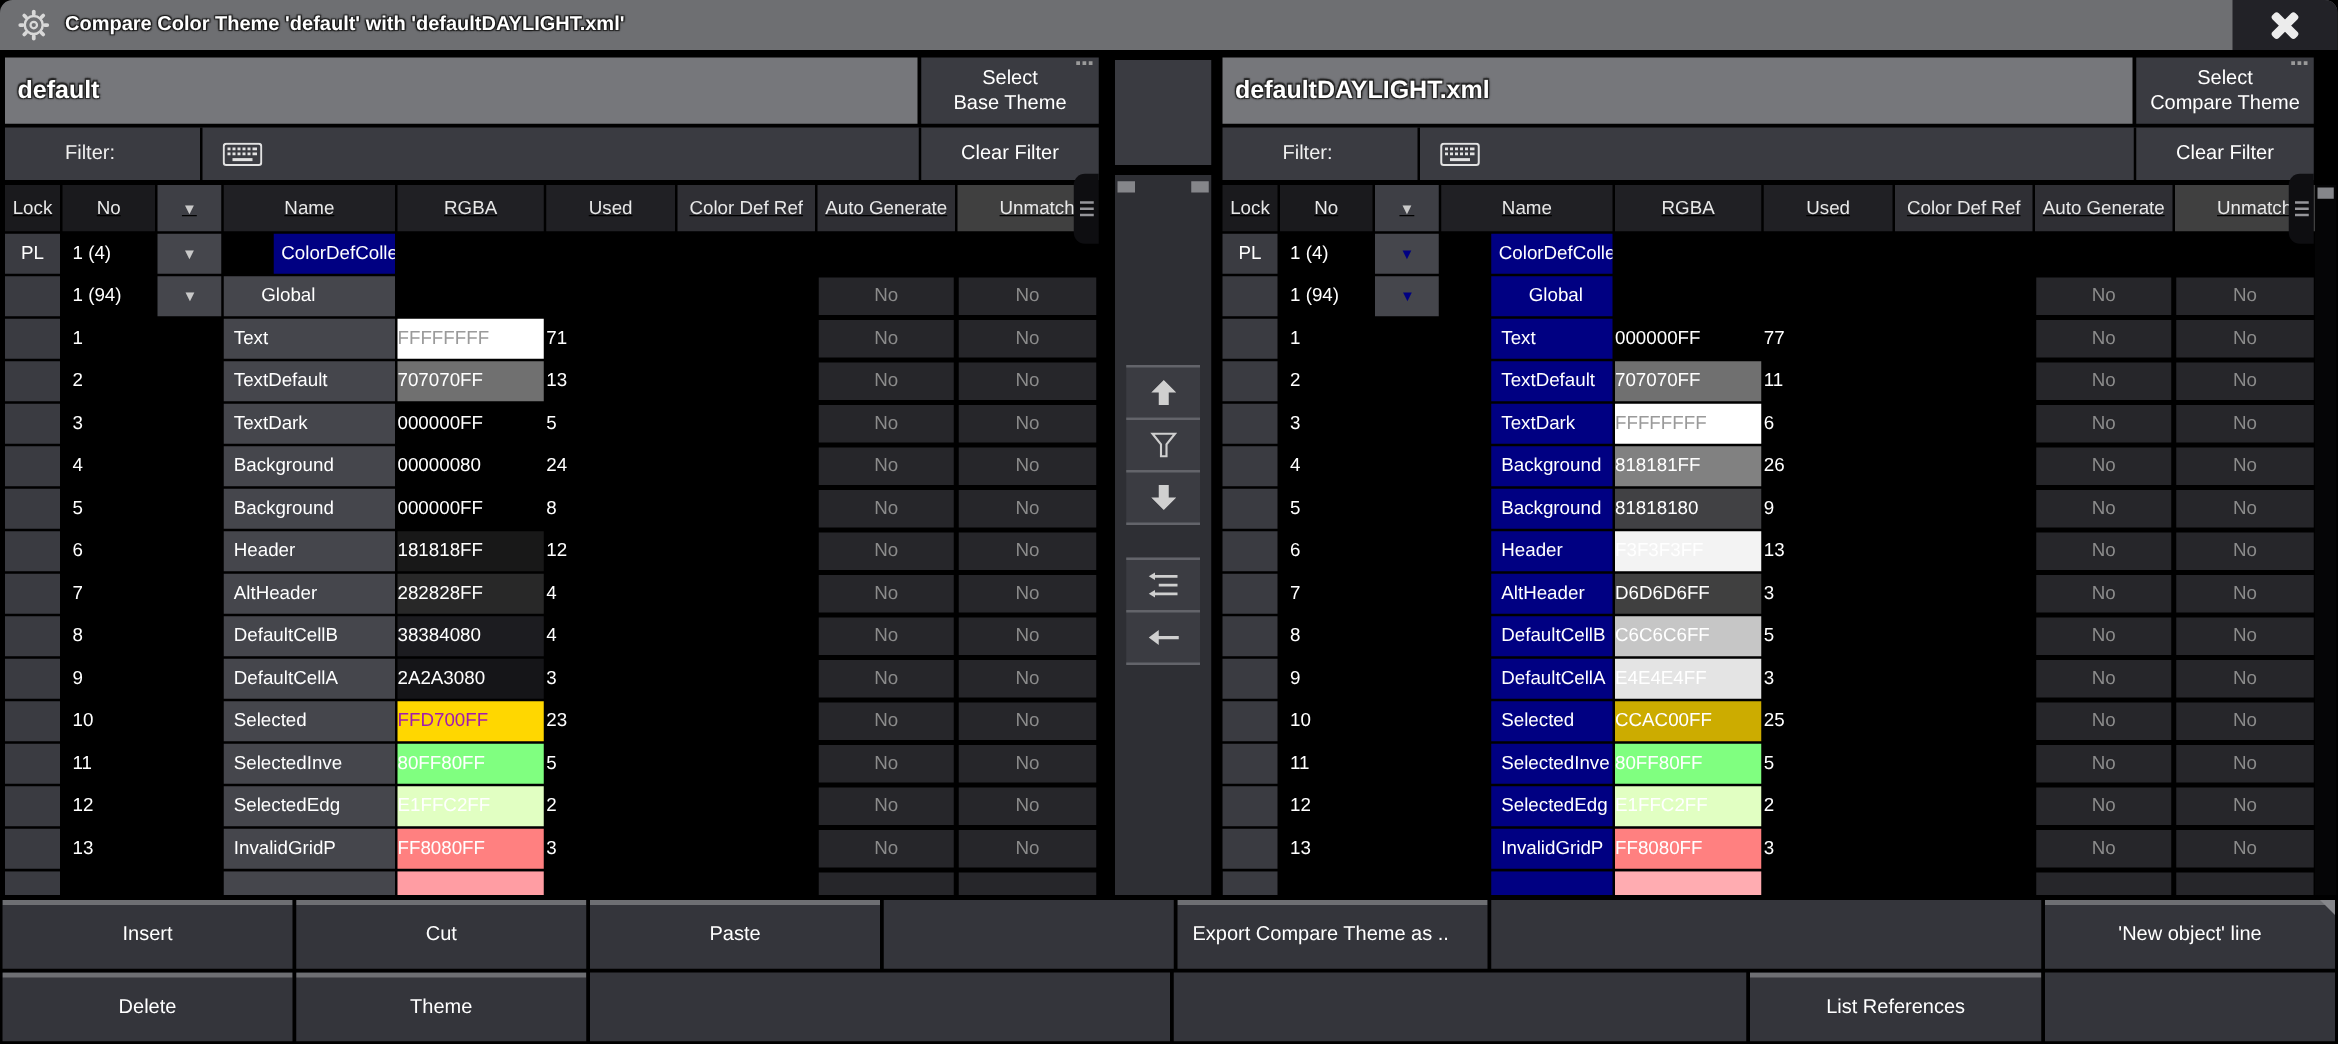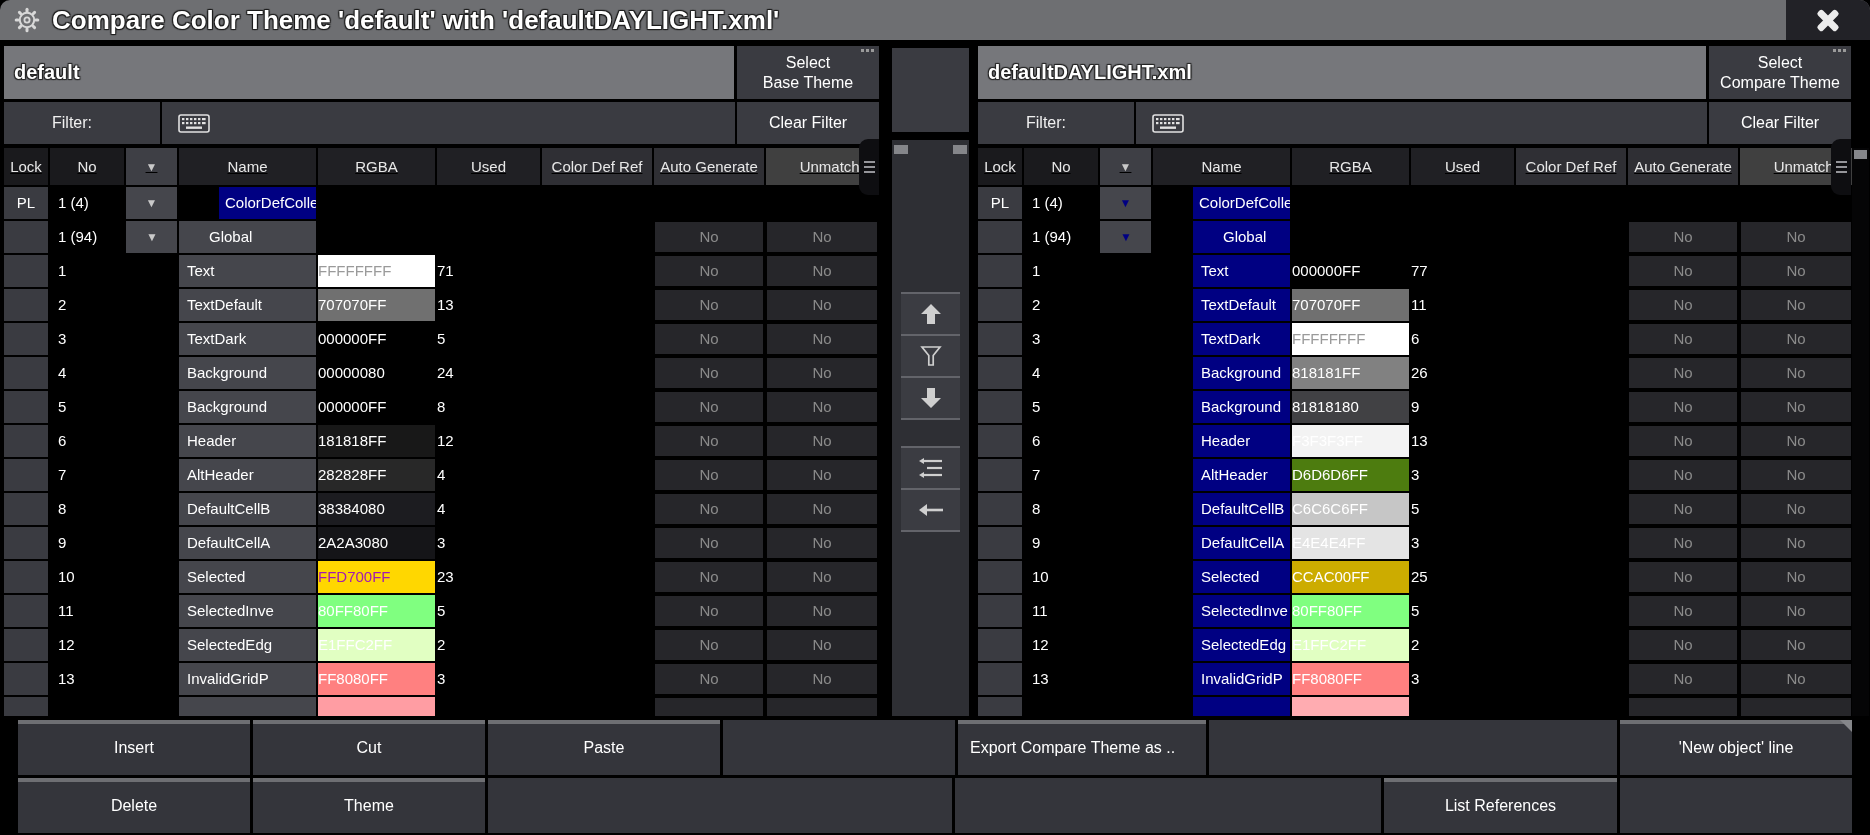--- a/index.html
+++ b/index.html
@@ -1,21 +1,21 @@
 <!DOCTYPE html>
 <html><head>
 <meta charset="utf-8">
 <style>
   html,body{margin:0;padding:0;background:#000;}
   body{width:1870px;height:835px;overflow:hidden;font-family:"Liberation Sans",sans-serif;-webkit-font-smoothing:antialiased;}
   .window{position:relative;width:1870px;height:835px;background:#000;border-radius:10px;}
 
   
   .titlebar{position:absolute;top:0;left:0;width:1870px;height:40px;background:#6E6F72;border-radius:10px 10px 0 0;display:flex;align-items:center;}
-  .title{margin-left:12px;font-size:26px;font-weight:bold;color:#FFF;
+  .title{margin-left:12px;font-size:16px;font-weight:bold;color:#FFF;
     text-shadow:1px 1px 1px #1a1a1a,-1px 1px 1px #1a1a1a,1px -1px 1px #1a1a1a,-1px -1px 1px #1a1a1a;}
   .gearwrap{margin-left:14px;display:flex;align-items:center;}
   .closebtn{position:absolute;right:0;top:0;width:84px;height:40px;background:#222227;border-radius:0 10px 0 0;display:flex;align-items:center;justify-content:center;}
   .xicon{position:relative;width:28px;height:28px;}
   .xicon::before,.xicon::after{content:'';position:absolute;left:1px;top:10.5px;width:26px;height:7px;background:#ECECEC;border-radius:2.5px;}
   .xicon::before{transform:rotate(45deg);}  .xicon::after{transform:rotate(-45deg);}
 
   
   .panel{position:absolute;top:46px;height:670px;}
   .panel.pleft{left:4px;width:875px;}
@@ -70,21 +70,21 @@
   .midbtn{height:40px;background:#3B3C42;border-top:2px solid #63646A;display:flex;align-items:center;justify-content:center;}
   .midbtn.gapafter{margin-bottom:26px;border-bottom:2px solid #63646A;}
   .midbtn.last{border-bottom:2px solid #63646A;}
 
   
   .scrollstrip{position:absolute;left:1852px;top:148px;width:17px;height:568px;background:#050506;}
   .thumb{margin:2px auto 0;width:13px;height:9px;background:#85868A;}
 
   
   .toolbar{position:absolute;left:0;top:720px;width:1870px;}
-  .trow{display:flex;gap:3px;height:55px;margin-bottom:3px;padding:0 18px;}
+  .trow{display:flex;gap:3px;height:55px;margin-bottom:3px;padding:0 2px;}
   .tbtn{position:relative;background:#34353B;color:#FFF;font-size:16px;display:flex;align-items:center;justify-content:center;white-space:nowrap;overflow:hidden;}
   .tbtn.strip::before{content:'';position:absolute;top:0;left:0;right:0;height:4px;background:#6E6F73;}
   .tbtn.leftlab{justify-content:flex-start;padding-left:12px;}
   .tbtn.flex1{flex:1;}
   .corner{position:absolute;top:0;right:0;width:0;height:0;border-top:12px solid #85868A;border-left:12px solid transparent;}
   svg{display:block;}
 </style>
 </head>
 <body>
 
@@ -626,21 +626,21 @@
           </div>
           <div class="cell">
             <div class="chip">No</div>
           </div>
         </div>
         <div class="grow">
           <div class="cell lockcell"></div>
           <div class="cell nocell">7</div>
           <div class="cell arrowcell"></div>
           <div class="cell namecell navy" style="padding-left: 8px;">AltHeader</div>
-          <div class="cell rgbacell" style="background: #4d7c0f; color: rgb(255, 255, 255);">D6D6D6FF</div>
+          <div class="cell rgbacell" style="background: #404040; color: rgb(255, 255, 255);">D6D6D6FF</div>
           <div class="cell usedcell">3</div>
           <div class="cell"></div>
           <div class="cell">
             <div class="chip">No</div>
           </div>
           <div class="cell">
             <div class="chip">No</div>
           </div>
         </div>
         <div class="grow">

